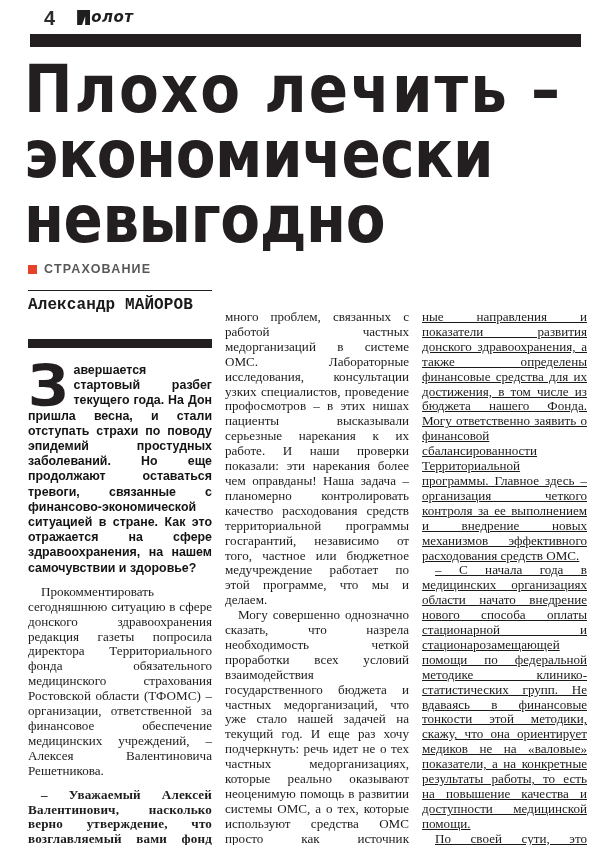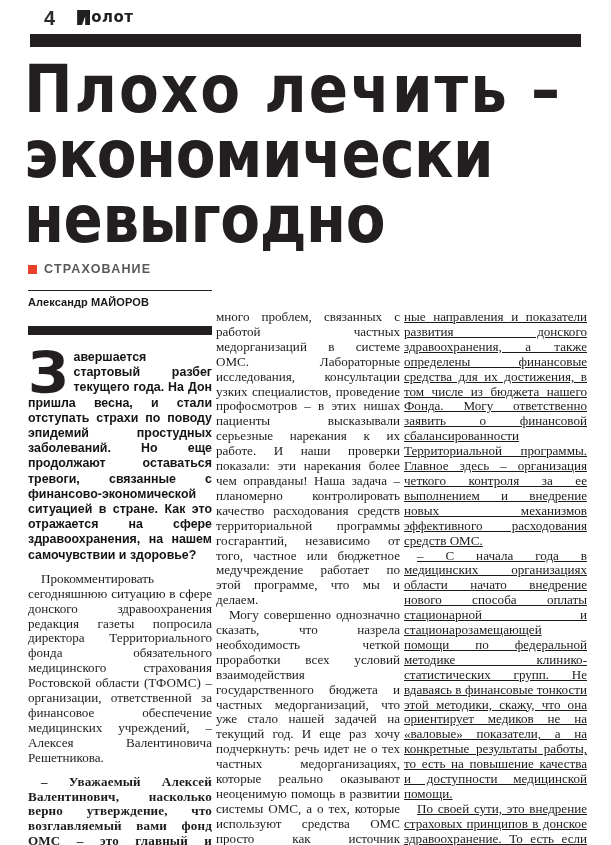--- a/index.html
+++ b/index.html
@@ -28,20 +28,21 @@
     font-family: "Liberation Sans", sans-serif;
     font-weight: 700;
     font-size: 20px;
     color: #2b2b2b;
     line-height: 1;
   }
   .paper-logo {
     margin-left: 22px;
     display: flex;
     align-items: center;
+    font-style: italic;
   }
   .logo-mark {
     display: inline-block;
     width: 13px;
     height: 15px;
     background: #1f1f1f;
     margin-right: 1px;
     position: relative;
     clip-path: polygon(0 0, 100% 0, 100% 100%, 62% 100%, 62% 42%, 38% 100%, 0 100%);
   }
@@ -83,21 +84,21 @@
   .hl-3 { letter-spacing: -0.5px; }
 
   
   .columns {
     position: absolute;
     top: 262px;
     left: 28px;
     right: 24px;
     bottom: 0;
     display: flex;
-    gap: 4px;
+    gap: 13px;
   }
   .col {
     width: 184px;
     flex: 0 0 184px;
     overflow: hidden;
   }
   .col-3 { flex: 1 1 auto; width: auto; text-decoration: underline; }
 
   
   .rubric {
@@ -118,26 +119,26 @@
     font-size: 12.5px;
     letter-spacing: 1.2px;
     color: #58585a;
   }
 
   .byline-rule {
     border-top: 1.2px solid #231f20;
     margin-bottom: 5px;
   }
   .byline {
-    font-family: Liberation Sans, sans-serif;
-    font-weight: 700;
-    font-size: 11px;
+    font-family: Liberation Mono, monospace;
+    font-weight: 700;
+    font-size: 16px;
     color: #1a1a1a;
     letter-spacing: 0.1px;
-    margin-bottom: 18px;
+    margin-bottom: 25px;
   }
   .lead-rule {
     height: 9px;
     background: #231f20;
     margin-bottom: 15px;
   }
 
   
   .lead {
     font-family: "Liberation Sans", sans-serif;

